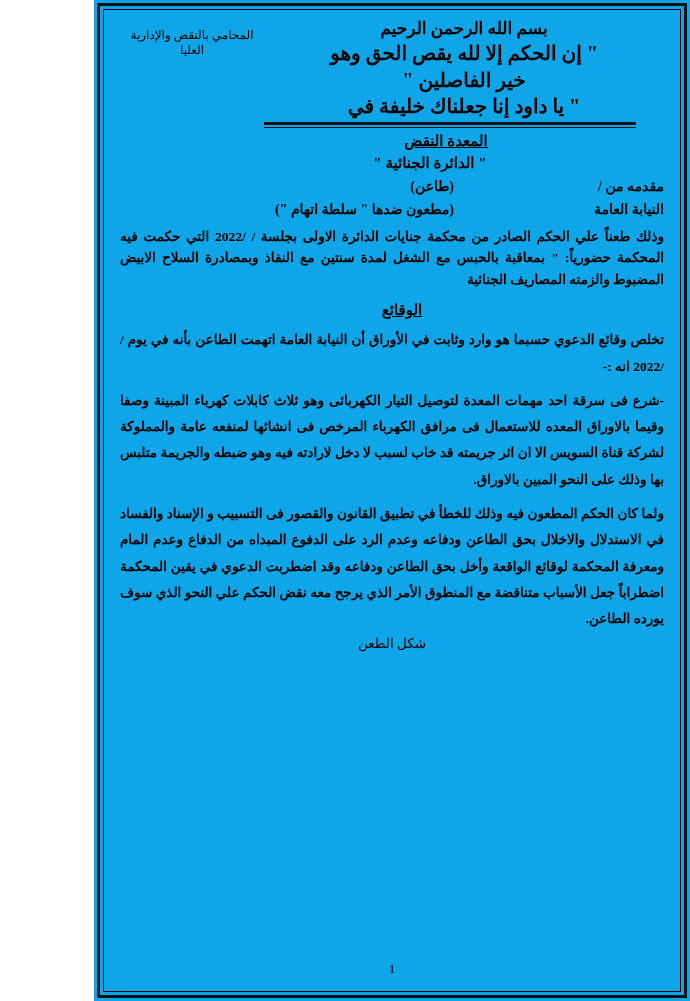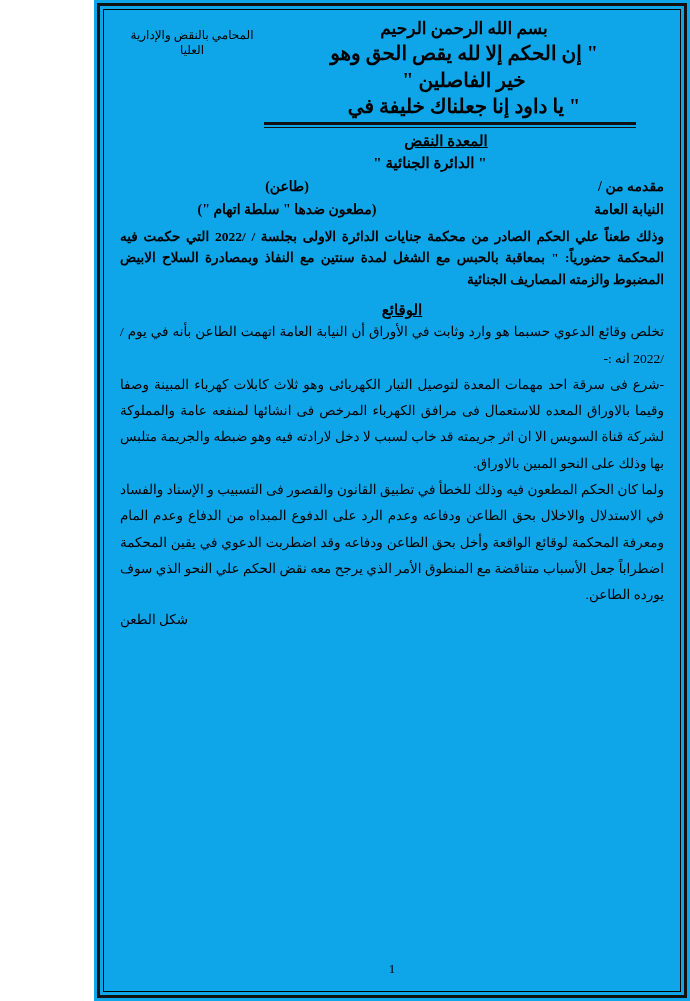--- a/index.html
+++ b/index.html
@@ -150,59 +150,59 @@
   .party-label {
     font-size: 14px;
     font-weight: bold;
     width: 150px;
     text-align: right;
   }
   .party-tag {
     font-size: 14px;
     font-weight: bold;
     flex: 1 1 auto;
-    text-align: center;
     padding-right: 60px;
   }
   .centered-did {
     text-align: center;
     font-size: 14px;
     font-weight: bold;
     text-decoration: underline;
     margin: 4px 0 0 0;
     padding-right: 80px;
   }
 
   
   .para {
     font-size: 13.5px;
     font-weight: bold;
     line-height: 1.62;
     text-align: justify;
     margin-top: 8px;
   }
   .para-normal {
-    font-weight: normal;
+    font-weight: bold;
     font-size: 13.5px;
     line-height: 1.95;
     text-align: justify;
+    margin-top: 8px;
   }
   .section-head {
     text-align: center;
     font-size: 15px;
     font-weight: bold;
     text-decoration: underline;
     margin-top: 10px;
     margin-left: 20px;
   }
   .tail-line {
     font-size: 13.5px;
     font-weight: normal;
     margin-top: 2px;
-    text-align: left;
+    text-align: center;
   }
 
   
   .page-number {
     position: absolute;
     left: 0;
     right: 0;
     bottom: 24px;
     text-align: center;
     font-size: 13px;

